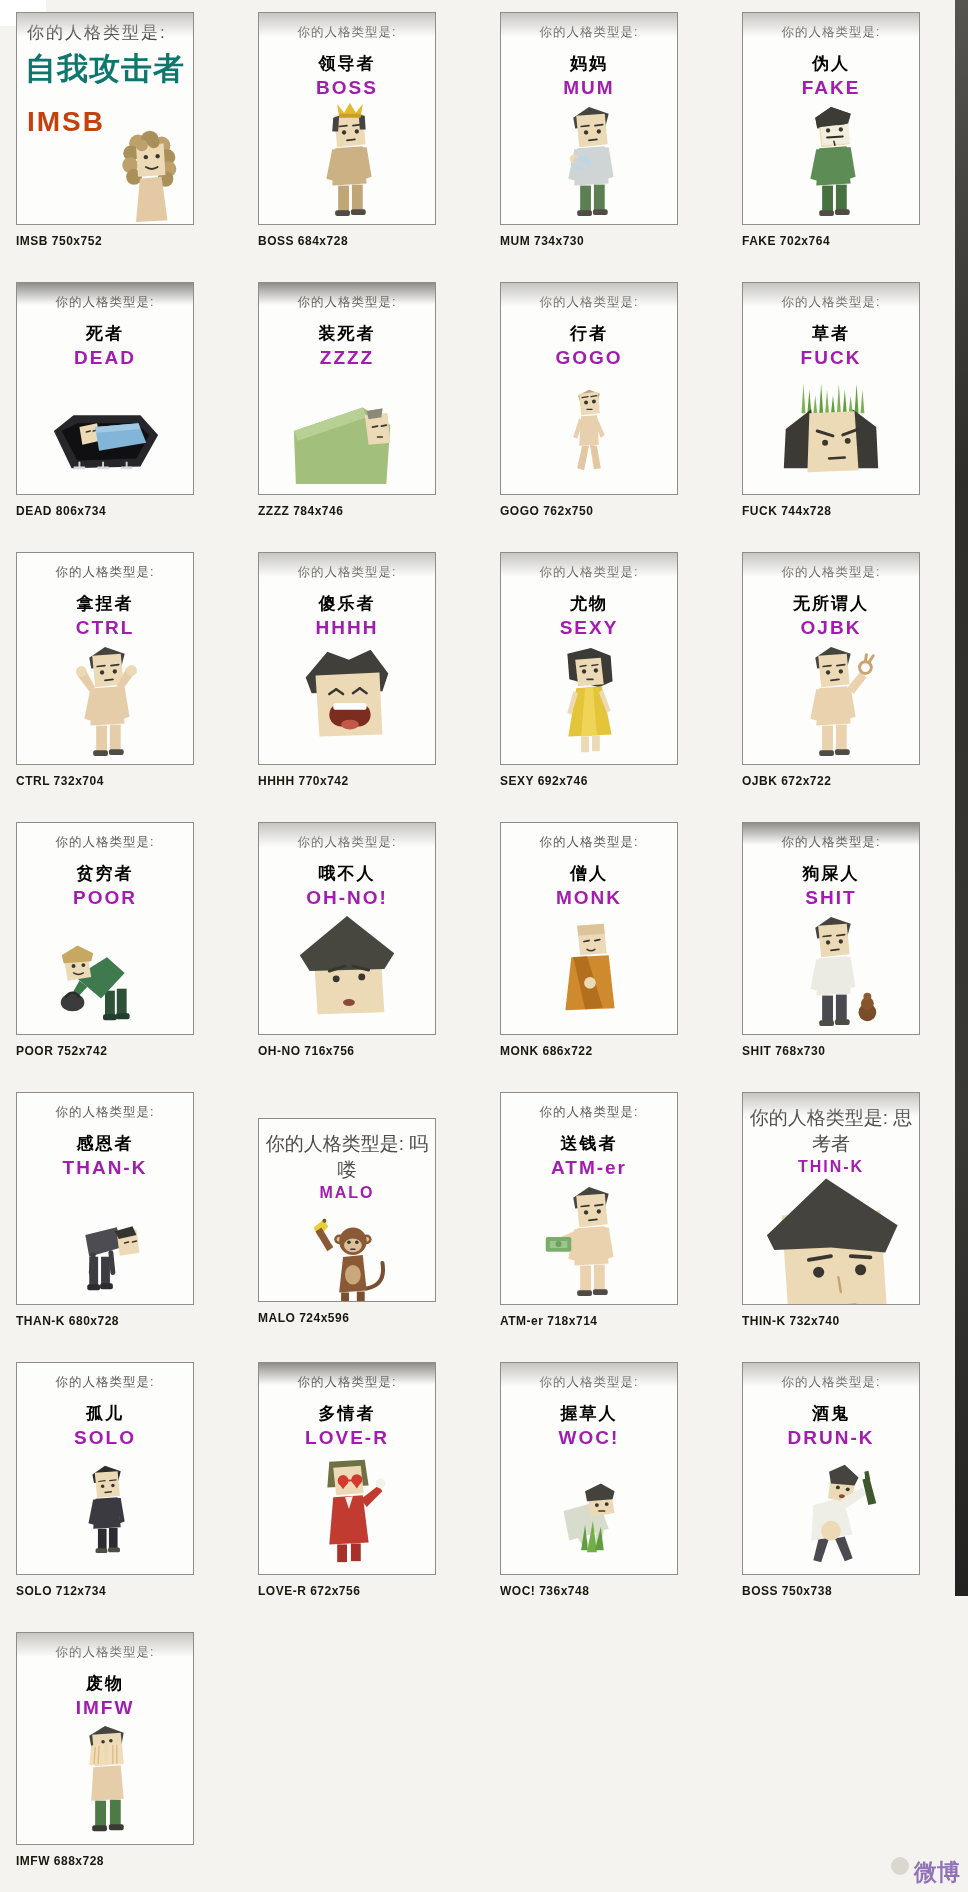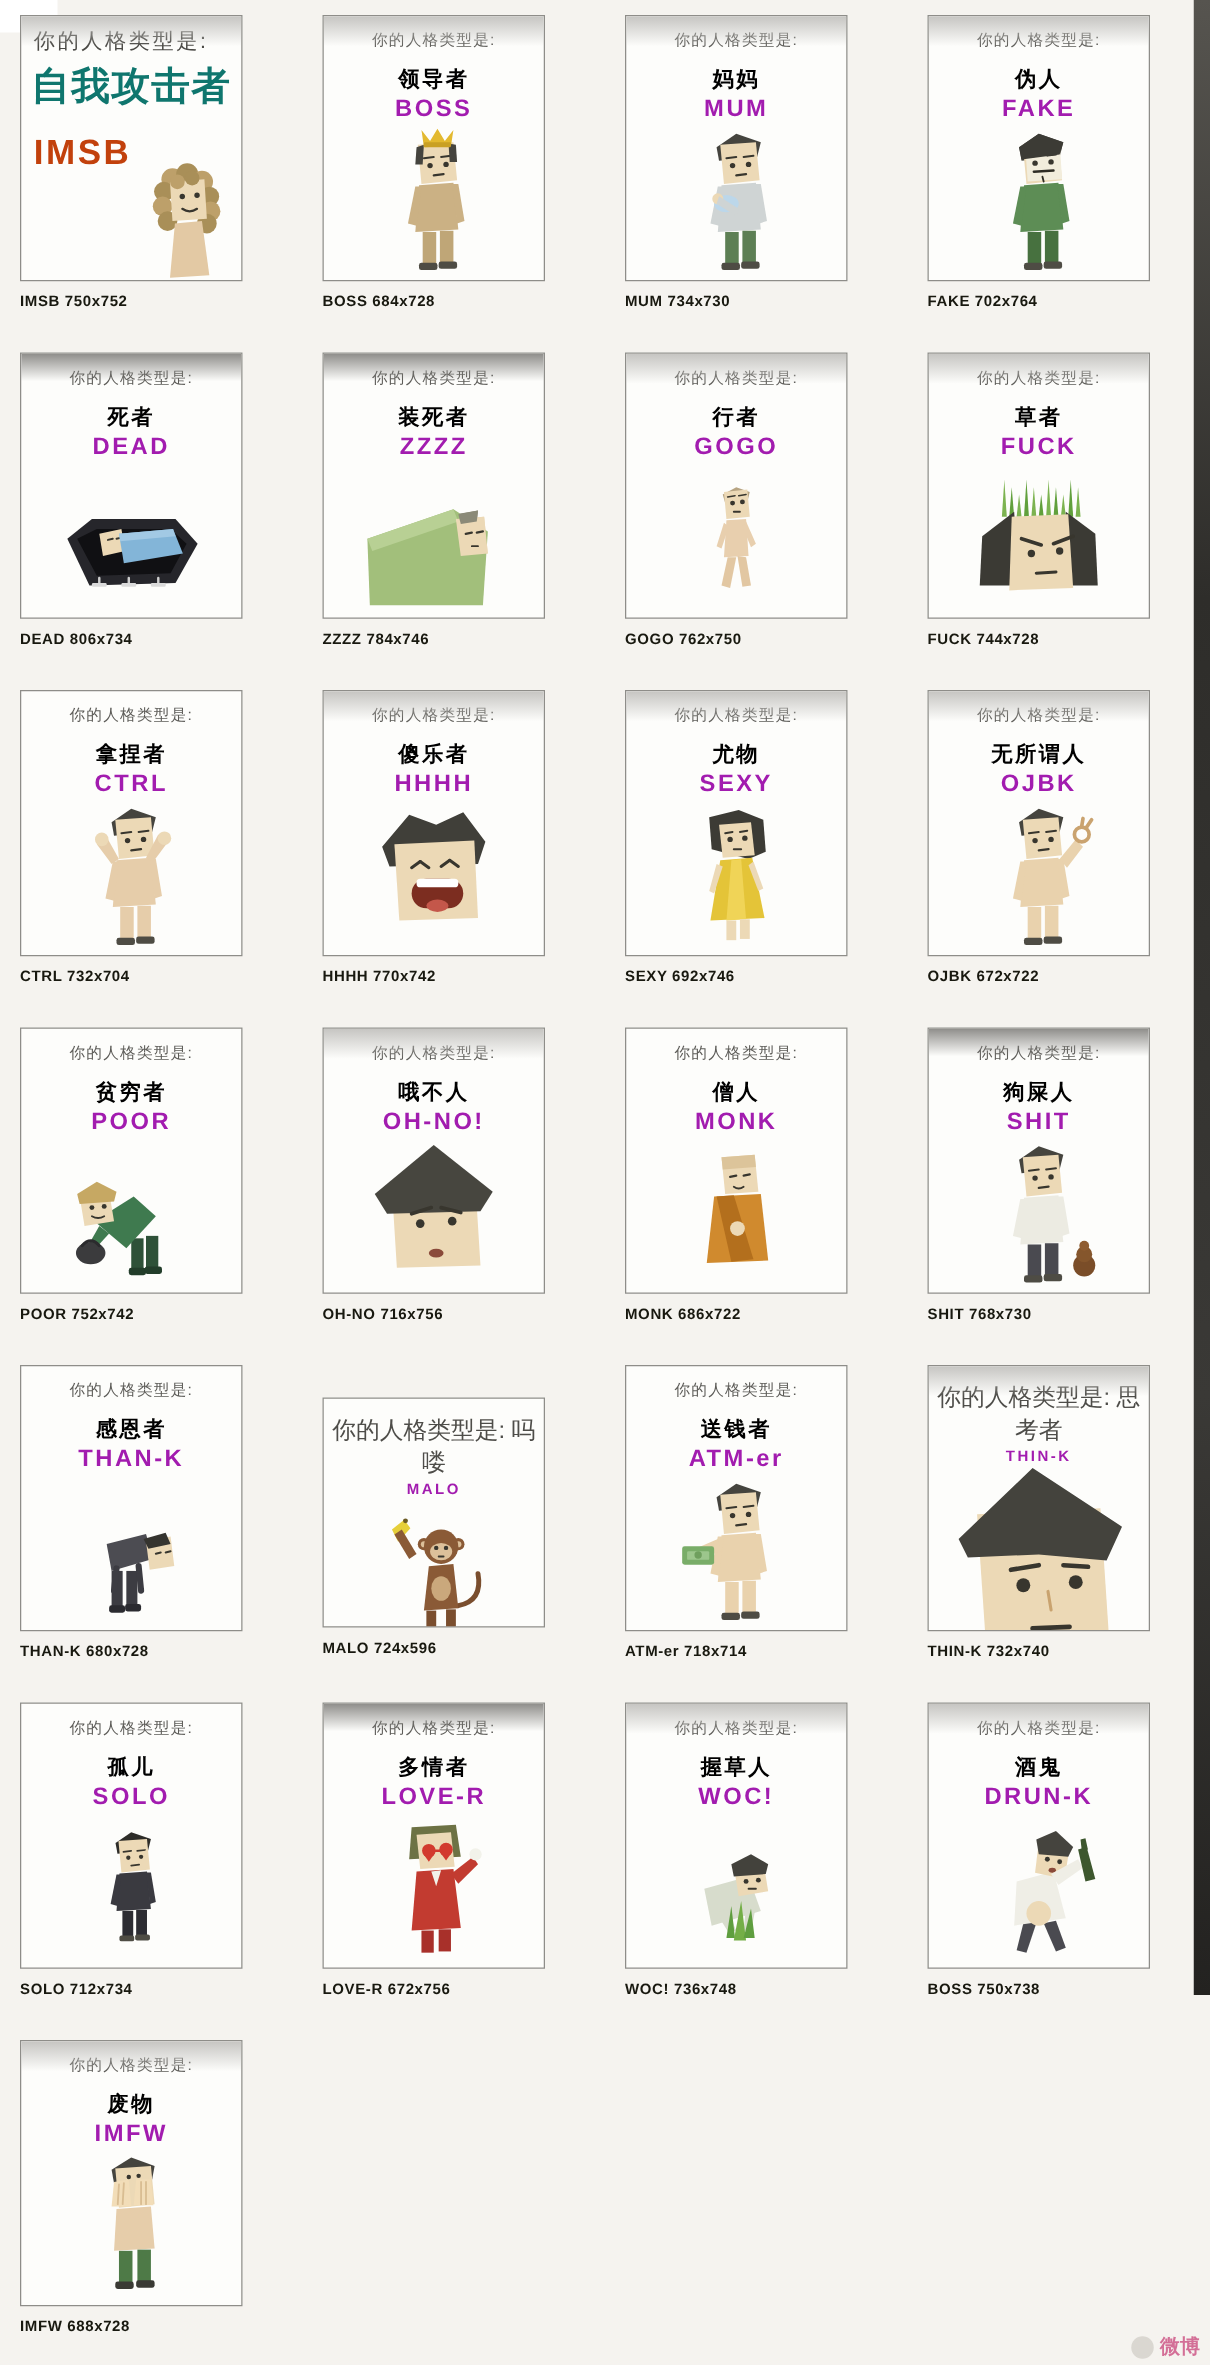--- a/index.html
+++ b/index.html
@@ -10,31 +10,31 @@
 .card{position:relative;width:178px;height:213px;background:#fdfdfb;border:1px solid #8e8d89;text-align:center;overflow:hidden}
 .card.short{height:184px;margin-top:26px}
 .shade{position:absolute;top:0;left:0;right:0;pointer-events:none}
 .shade.light{height:24px;background:linear-gradient(#c6c5c2,rgba(253,253,251,0))}
 .shade.dark{height:22px;background:linear-gradient(#8f8e8b,rgba(253,253,251,0))}
 .hdr{margin-top:11px;font-size:12.5px;letter-spacing:1px;color:#5d5c58}
 .cn{margin-top:11px;font-size:17px;font-weight:800;color:#000000;letter-spacing:2px}
 .code{margin-top:2px;font-size:19px;font-weight:700;color:#a21caf;letter-spacing:2px}
 svg.illo{display:block;margin:3px auto 0;width:118px;height:118px}
 .card.inline .hdr{font-size:19px;color:#4e4d49;margin-top:12px;letter-spacing:0}
-.card.inline .code{font-size:12px;margin-top:1px}
+.card.inline .code{font-size:16px;margin-top:1px}
 .card.inline svg.illo{width:148px;height:148px;margin-top:0}
 .card.short svg.illo{width:118px;height:118px}
 .card.hero .hdr{text-align:left;padding-left:10px;margin-top:8px;font-size:17px;color:#4a4945;letter-spacing:2px}
 .card.hero .cn{text-align:left;padding-left:8px;margin-top:4px;font-size:31px;letter-spacing:1px;color:#0f766e}
 .card.hero .code{text-align:left;padding-left:10px;margin-top:16px;font-size:28px;color:#c2410c}
 .card.hero svg.illo{position:absolute;right:-2px;bottom:-4px;width:118px;height:118px;margin:0}
 .caption{margin-top:9px;font-size:12px;font-weight:700;color:#18180f;letter-spacing:.5px;text-align:left}
 #right-strip{position:absolute;right:0;top:0;width:13px;height:1596px;background:linear-gradient(180deg,#56544f,#2e2d2a 30%,#3a3936 70%,#232220)}
 #corner-notch{position:absolute;left:0;top:0;width:46px;height:26px;background:#ffffff}
-.watermark{position:absolute;right:8px;bottom:4px;display:flex;align-items:center;gap:5px;color:#be185d;opacity:.6;filter:blur(.5px);font-size:16px;font-weight:700}
+.watermark{position:absolute;right:8px;bottom:4px;display:flex;align-items:flex-start;gap:5px;color:#4c1d95;opacity:.6;filter:blur(.5px);font-size:23px;font-weight:700}
 .wm-badge{width:18px;height:18px;border-radius:50%;background:#c9c5be;display:inline-block}
 </style>
 </head>
 <body>
 
 <div id="corner-notch"></div>
 <div id="board">
     <div class="cell">
     <div class="card hero">
       <div class="shade light"></div>

